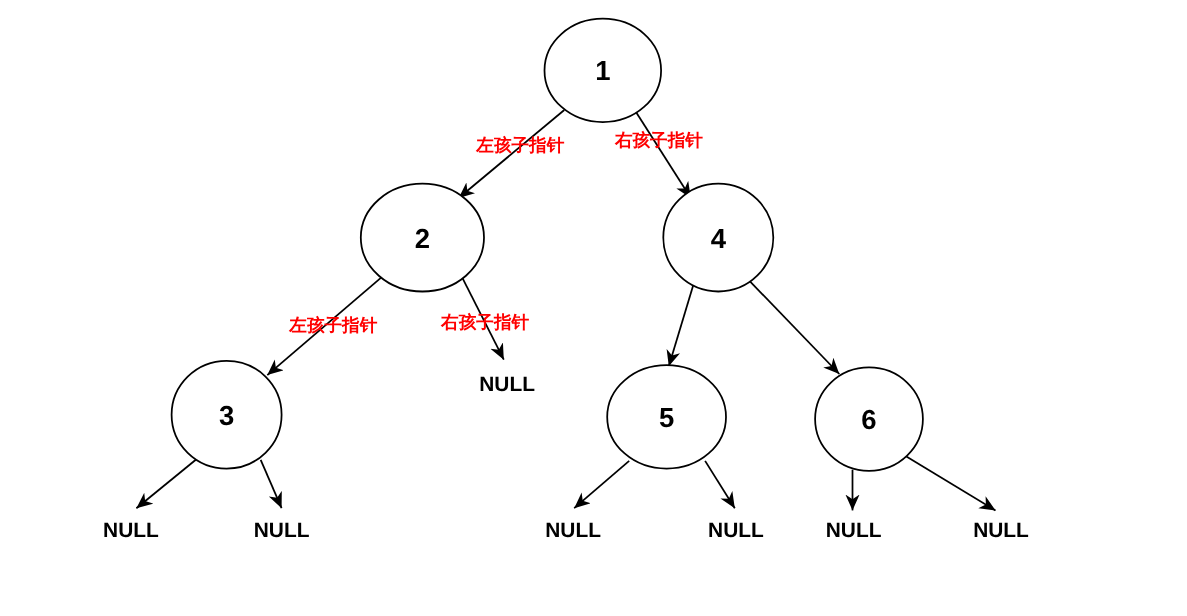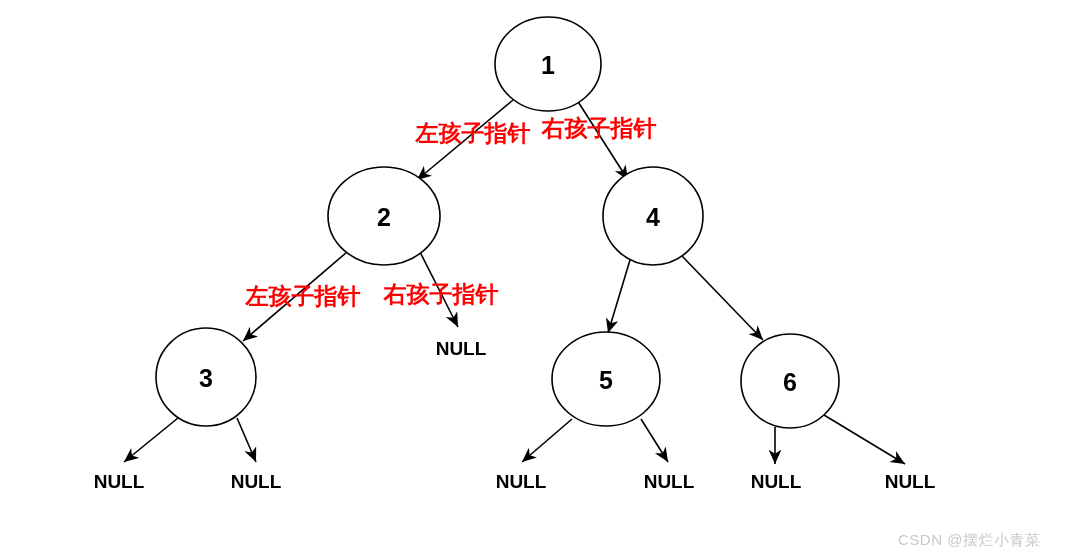--- a/index.html
+++ b/index.html
@@ -37,21 +37,21 @@
     text-anchor: middle;
     dominant-baseline: central;
   }
   .edge-line {
     stroke: #000000;
     stroke-width: 1.6;
     fill: none;
   }
   .pointer-label {
     font-family: "Liberation Sans", sans-serif;
-    font-size: 23px;
+    font-size: 16px;
     font-weight: bold;
     fill: #ff0000;
     text-anchor: middle;
     white-space: nowrap;
   }
   .null-label {
     font-family: "Liberation Sans", sans-serif;
     font-size: 19px;
     font-weight: bold;
     fill: #000000;
@@ -129,15 +129,14 @@
       </g>
   </svg>
 
   <div id="pointer-labels-layer">
       <div class="pointer-label" style="position: absolute; left: 473px; top: 133px; transform: translate(-50%, -50%); color: rgb(255, 0, 0);">左孩子指针</div>
       <div class="pointer-label" style="position: absolute; left: 599px; top: 128px; transform: translate(-50%, -50%); color: rgb(255, 0, 0);">右孩子指针</div>
       <div class="pointer-label" style="position: absolute; left: 303px; top: 296px; transform: translate(-50%, -50%); color: rgb(255, 0, 0);">左孩子指针</div>
       <div class="pointer-label" style="position: absolute; left: 441px; top: 294px; transform: translate(-50%, -50%); color: rgb(255, 0, 0);">右孩子指针</div>
     </div>
 
-  <div class="watermark" style="left: 898px; top: 531px; color: rgb(201, 201, 201);">CSDN @摆烂小青菜</div>
 
 </div>
 
 </body></html>

